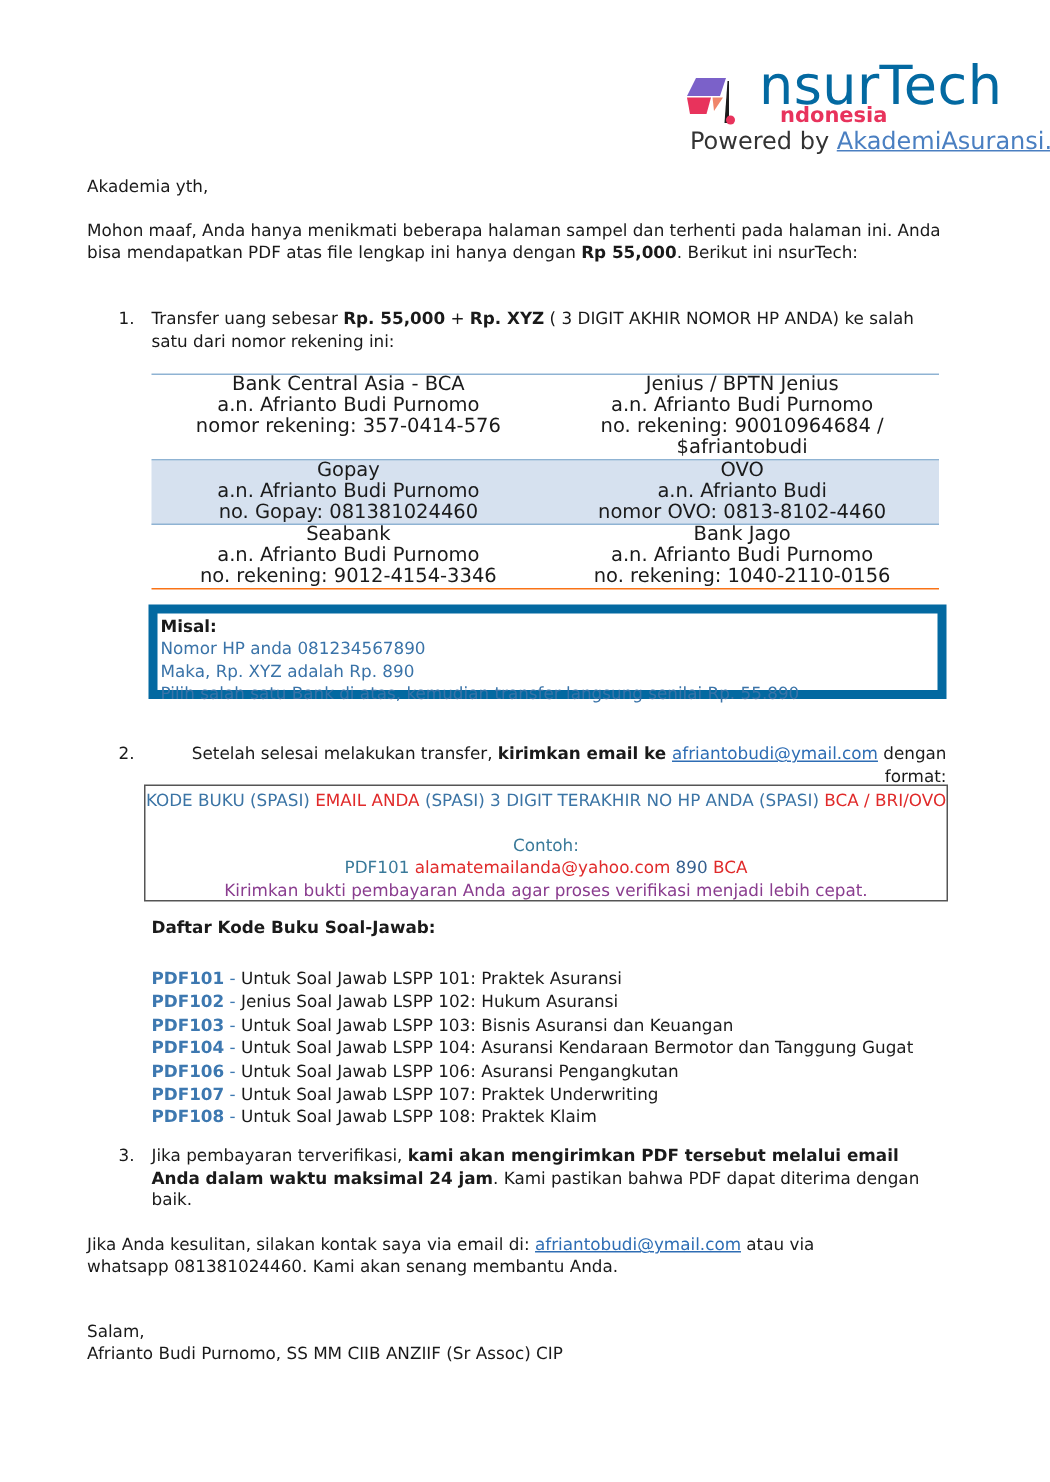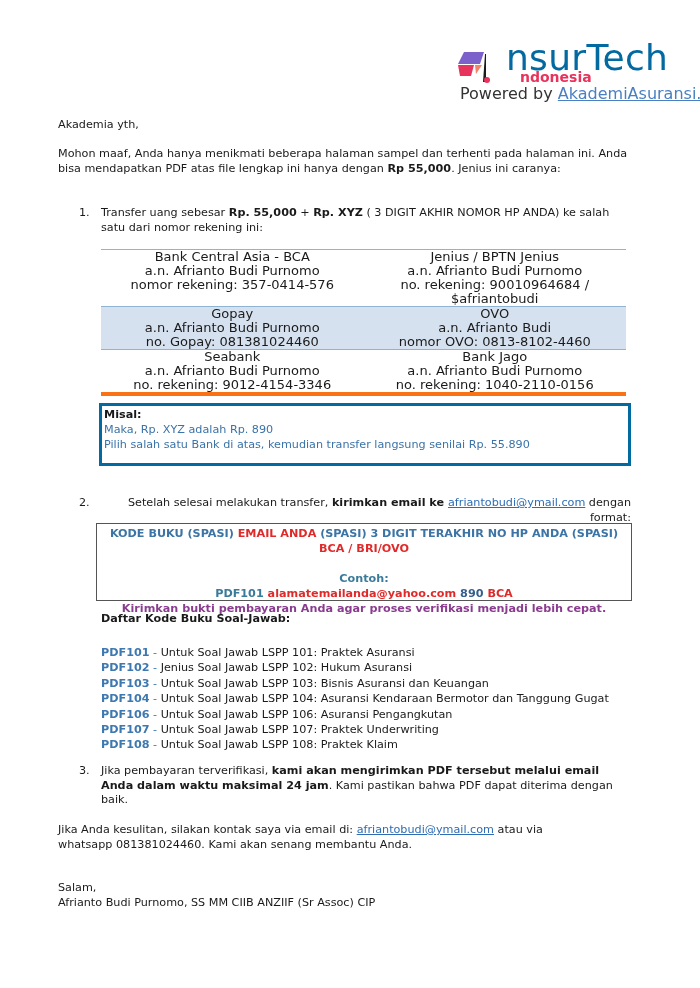--- a/index.html
+++ b/index.html
@@ -24,32 +24,32 @@
   .bold { font-weight: bold; }
   .li-num { position: absolute; left: 79px; }
   .li-text { position: absolute; left: 101px; width: 530px; }
 
   table.banks {
     position: absolute; left: 101px; top: 249px; width: 525px;
     border-collapse: collapse; font-size: 13px; line-height: 14px;
   }
   table.banks td { text-align: center; width: 50%; padding: 0; vertical-align: top; }
   table.banks tr { border-top: 1px solid #8fb3d3; }
-  table.banks tr:last-child { border-bottom: 4px solid #f97316; }
+  table.banks tr:last-child { border-bottom: 1px solid #f97316; }
   table.banks tr.shaded { background: #d6e1ef; padding-left: 32px; }
 
   .misal {
     position: absolute; left: 99px; top: 403px; width: 532px; height: 63px;
-    border: 3px solid #0369a1; padding: 1px 2px; line-height: 15px;
+    border: 6px solid #0369a1; padding: 1px 2px; line-height: 15px;
   }
   .misal .blue { color: #3a73a8; }
 
   .format {
     position: absolute; left: 96px; top: 523px; width: 536px; height: 78px;
-    border: 1px solid #555; text-align: center; font-weight: bold; line-height: 15px; padding-top: 2px;
+    border: 1px solid #555; text-align: center; font-weight: normal; line-height: 15px; padding-top: 2px;
   }
   .c-blue { color: #3b74a5; }
   .c-red { color: #e02a2a; }
   .c-teal { color: #3a7a9a; }
   .c-purple { color: #8a3d8f; }
   .c-navy { color: #345f8f; }
 
   .codes { position: absolute; left: 101px; top: 645px; line-height: 15.4px; }
   .codes .code { color: #3d78b0; font-weight: bold; }
   .codes .dash { color: #3d78b0; }
@@ -69,21 +69,21 @@
   <span class="dot"></span>
   <span class="indo">ndonesia</span>
   <div class="powered">
     <span>Powered by </span><a>AkademiAsuransi.org</a>
   </div>
 </div>
 
 <div class="p" style="top:118px;">Akademia yth,</div>
 
 <div class="p" style="top:147px; width:595px;">
-  <span>Mohon maaf, Anda hanya menikmati beberapa halaman sampel dan terhenti pada halaman ini. Anda bisa mendapatkan PDF atas file lengkap ini hanya dengan </span><span class="bold">Rp 55,000</span><span>. Jenius ini caranya:</span>
+  <span>Mohon maaf, Anda hanya menikmati beberapa halaman sampel dan terhenti pada halaman ini. Anda bisa mendapatkan PDF atas file lengkap ini hanya dengan </span><span class="bold">Rp 55,000</span><span>. Berikut ini nsurTech:</span>
 </div>
 
 <div class="li-num" style="top:206px;">1.</div>
 <div class="li-text" style="top:206px;">
   <span>Transfer uang sebesar </span><b>Rp. 55,000</b><span> + </span><b>Rp. XYZ</b><span> ( 3 DIGIT AKHIR NOMOR HP ANDA) ke salah satu dari nomor rekening ini:</span>
 </div>
 
 <table class="banks">
   <tbody>
       <tr>
@@ -120,20 +120,21 @@
           <div>Bank Jago</div>
           <div>a.n. Afrianto Budi Purnomo</div>
           <div>no. rekening: 1040-2110-0156</div>
         </td>
   </tr>
 </tbody>
   </table>
 
 <div class="misal">
   <div class="bold">Misal:</div>
+  <div class="blue">Nomor HP anda 081234567890</div>
   <div class="blue">Maka, Rp. XYZ adalah Rp. 890</div>
   <div class="blue">Pilih salah satu Bank di atas, kemudian transfer langsung senilai Rp. 55.890</div>
 </div>
 
 <div class="li-num" style="top:496px;">2.</div>
 <div class="li-text" style="top:496px;text-align:right;">
   <span>Setelah selesai melakukan transfer, </span><b>kirimkan email ke </b><a class="link">afriantobudi@ymail.com</a><span> dengan format:</span>
 </div>
 
 <div class="format">

